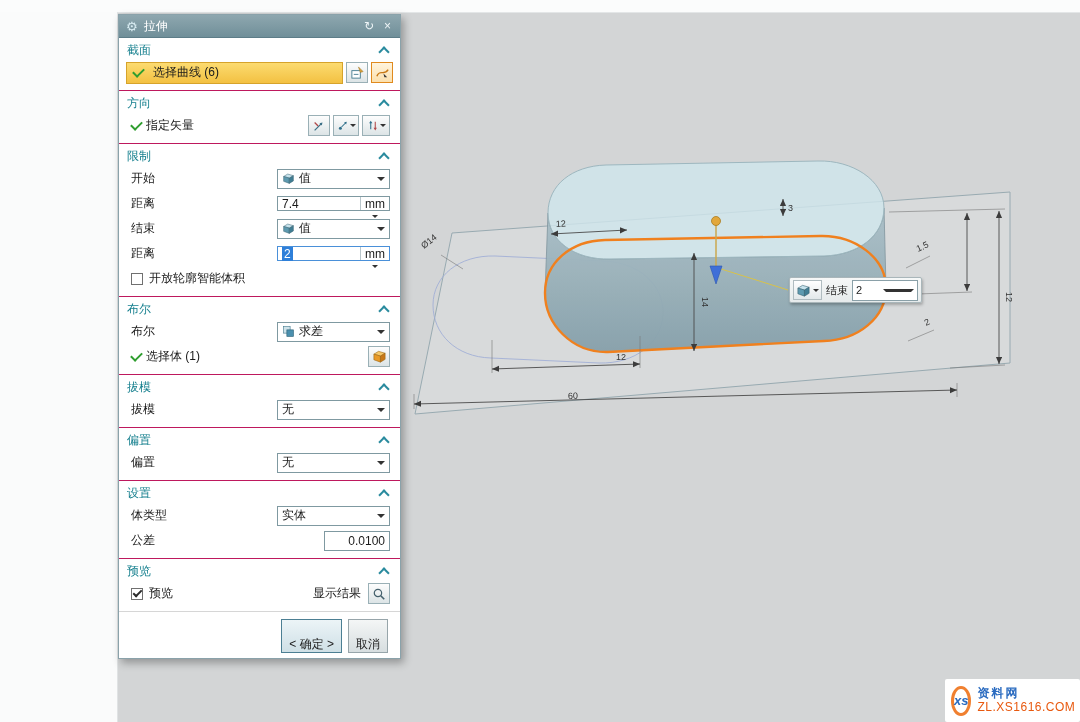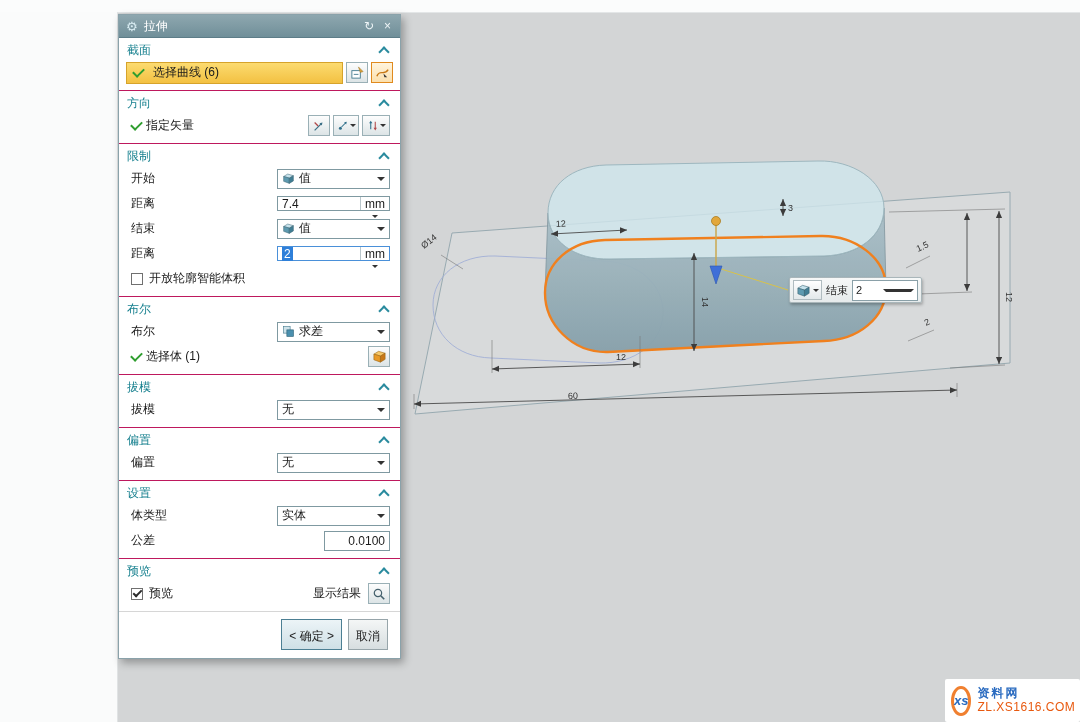--- a/index.html
+++ b/index.html
@@ -69,21 +69,21 @@
   .caret{width:0;height:0;border-left:4px solid transparent;border-right:4px solid transparent;border-top:4px solid #333;margin-left:auto;}
   .caret-s{width:0;height:0;border-left:3px solid transparent;border-right:3px solid transparent;border-top:3px solid #333;}
   .combo{width:113px;display:flex;align-items:center;height:15px;border:1px solid #7f99a1;background:#fff;box-sizing:border-box;}
   .combo .num{flex:1;padding:0 4px;}
   .combo .unit{display:flex;align-items:center;gap:4px;border-left:1px solid #b9c6cb;padding:0 4px;align-self:stretch;flex-direction:column;}
   .sel{background:#2e7fd9;color:#fff;padding:0 2px;}
   .cb{width:12px;height:12px;border:1px solid #707070;background:#fff;display:inline-flex;align-items:center;justify-content:center;margin-right:6px;box-sizing:border-box;}
   .cb.checked::after{content:"";width:7px;height:3px;border-left:2px solid #2b2b2b;border-bottom:2px solid #2b2b2b;transform:rotate(-45deg);margin-top:-3px;}
   .tolbox{width:66px;height:20px;border:1px solid #7f99a1;background:#fff;display:flex;align-items:center;justify-content:flex-end;padding:0 4px;box-sizing:border-box;}
   .btnrow{margin-top:auto;display:flex;justify-content:flex-end;gap:6px;padding:7px 12px 8px 12px;border-top:1px solid #d6d6d6;}
-  .btn{height:31px;font-size:12px;padding:8px 7px;border:1px solid #97a5aa;background:linear-gradient(#f4f6f6,#d7dee0);color:#222;}
+  .btn{height:31px;font-size:12px;padding:16px 7px;border:1px solid #97a5aa;background:linear-gradient(#f4f6f6,#d7dee0);color:#222;}
   .btn-ok{border:1px solid #4c7f93;background:linear-gradient(#ecf4f7,#cfe0e6);}
 
   
   .watermark{
     position:absolute;left:945px;top:679px;width:135px;height:43px;background:#fff;
     display:flex;align-items:center;gap:6px;padding:0 6px;box-sizing:border-box;border-radius:2px;
   }
   .wm-logo{
     width:30px;height:30px;border:3px solid #f08030;border-radius:50%;box-sizing:border-box;
     display:flex;align-items:center;justify-content:center;

